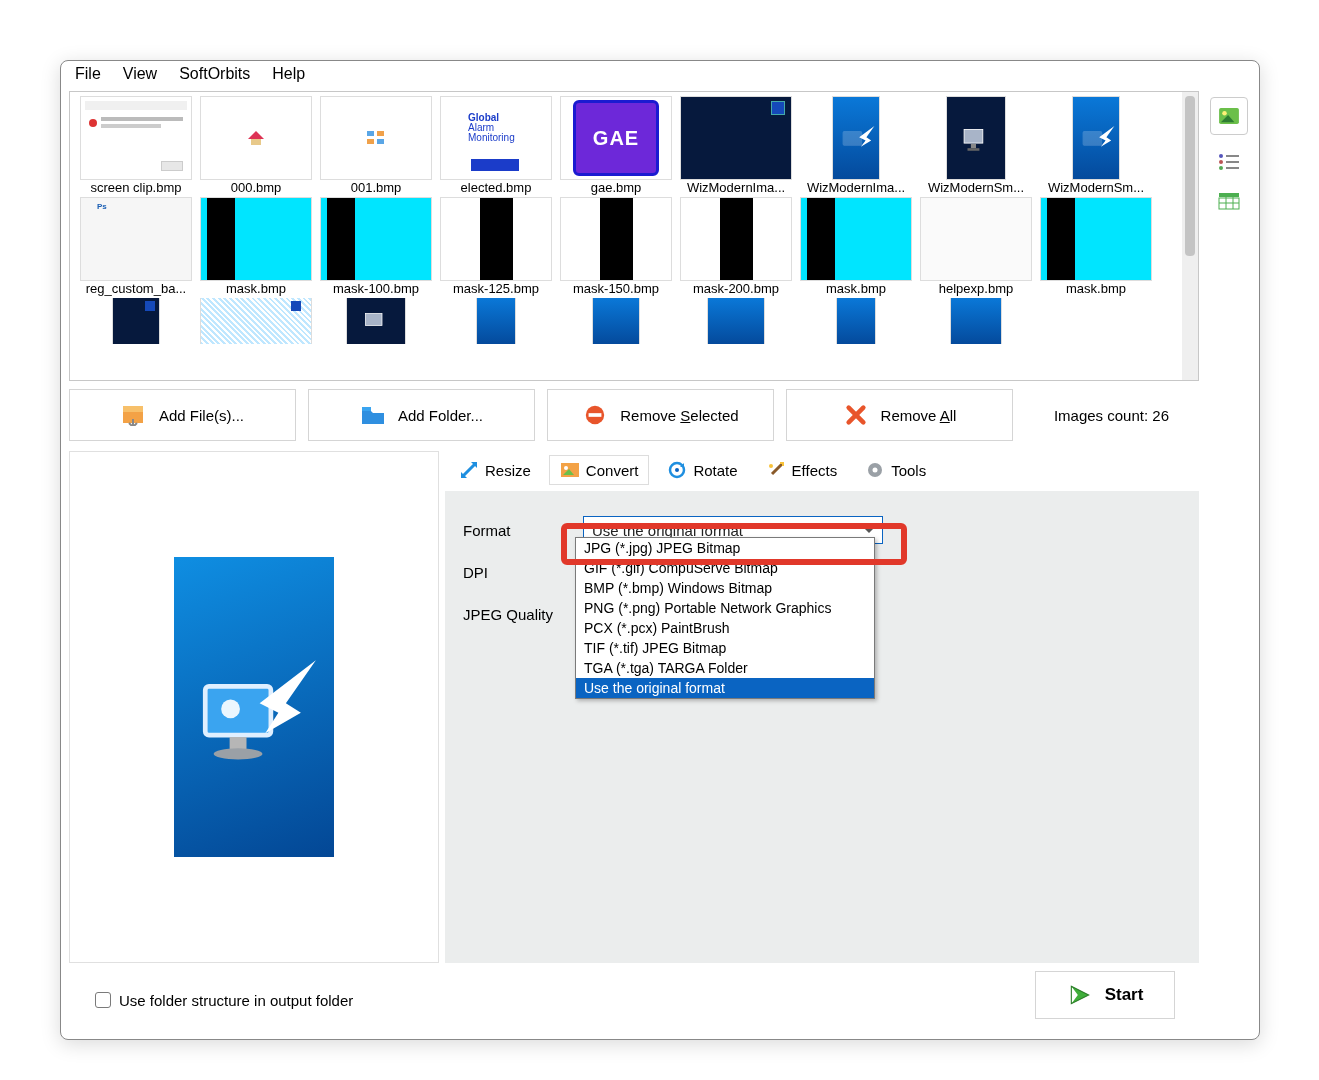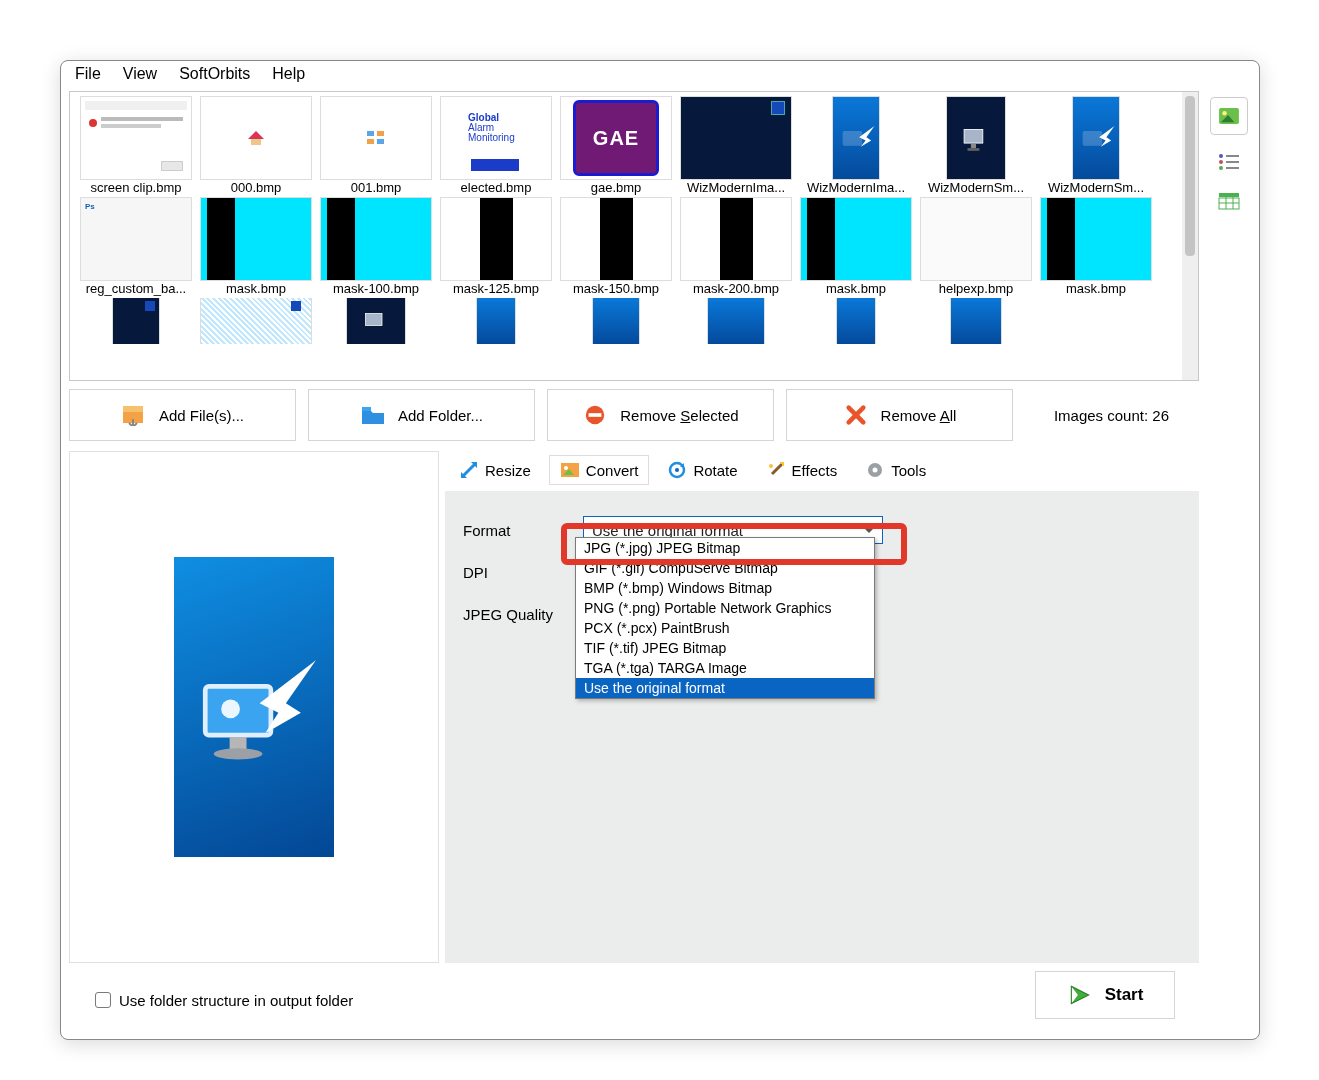--- a/index.html
+++ b/index.html
@@ -93,21 +93,21 @@
     width: 100%;
   }
   .row3 .img { height: 46px; border-top:none; border-bottom:none;}
   .cyan { background:#00e5ff !important; position:relative;}
   .cyan::before{content:"";position:absolute;left:6px;top:0;width:28px;height:100%;background:#000;}
   .white{background:#fff !important;position:relative;}
   .white::before{content:"";position:absolute;left:35%;top:0;width:30%;height:100%;background:#000;}
   .dark{background:#06193d !important;position:relative;border:1px solid #08215a;}
   .blueicon{background:linear-gradient(180deg,#0a78d8,#044a9c)!important;}
   .helpbg{background:#fafafa !important;}
-  .gaebox{background:#701a75;color:#fff;border:3px solid #1b1bd1;border-radius:6px;font-weight:700;font-size:20px;letter-spacing:1px;}
+  .gaebox{background:#6d28d9;color:#fff;border:3px solid #1b1bd1;border-radius:6px;font-weight:700;font-size:20px;letter-spacing:1px;}
   .scroll {
     width: 16px; background:#efefef; position:relative;
   }
   .scroll::before{content:"";position:absolute;top:4px;left:3px;right:3px;height:160px;background:#c4c4c4;border-radius:4px;}
   .sidetools {
     width: 44px;
     display: flex; flex-direction: column; align-items: center; gap: 18px;
     padding-top: 6px;
   }
   .sidetools .btn {
@@ -272,21 +272,21 @@
               <svg viewBox="0 0 100 100" style="width:40px;height:40px;">
                   <rect x="18" y="34" width="46" height="34" rx="3" fill="#fff" opacity=".2" stroke="#fff" stroke-width="3"></rect>
                   <polygon points="96,20 58,48 74,56 62,72 88,56 76,48" fill="#fff"></polygon>
                 </svg>
             </div>
             <div class="cap">WizModernSm...</div>
           </div>
 
           <div class="thumb">
             <div class="img" style="background:#f6f6f6;position:relative">
-              <div style="position:absolute;left:4px;top:4px;font-size:8px;color:#1b5fb4;font-weight:700;">Ps</div>
+              <div style="position:absolute;left:16px;top:4px;font-size:8px;color:#1b5fb4;font-weight:700;">Ps</div>
             </div>
             <div class="cap">reg_custom_ba...</div>
           </div>
           <div class="thumb">
               <div class="img cyan"></div>
               <div class="cap">mask.bmp</div>
             </div>
           <div class="thumb">
               <div class="img cyan"></div>
               <div class="cap">mask-100.bmp</div>
@@ -457,21 +457,21 @@
               <div class="lbl" style="width:140px">JPEG Quality</div>
             </div>
 
             <div class="dropdown">
               <div class="opt">JPG (*.jpg) JPEG Bitmap</div>
               <div class="opt">GIF (*.gif) CompuServe Bitmap</div>
               <div class="opt">BMP (*.bmp) Windows Bitmap</div>
               <div class="opt">PNG (*.png) Portable Network Graphics</div>
               <div class="opt">PCX (*.pcx) PaintBrush</div>
               <div class="opt">TIF (*.tif) JPEG Bitmap</div>
-              <div class="opt">TGA (*.tga) TARGA Image</div>
+              <div class="opt">TGA (*.tga) TARGA Folder</div>
               <div class="opt sel">Use the original format</div>
             </div>
 
             <div class="hlbox" style="left:116px;top:32px;width:346px;height:42px;"></div>
           </div>
         </div>
       </div>
 
       <div class="bottom">
         <div style="display:flex;align-items:center;">

